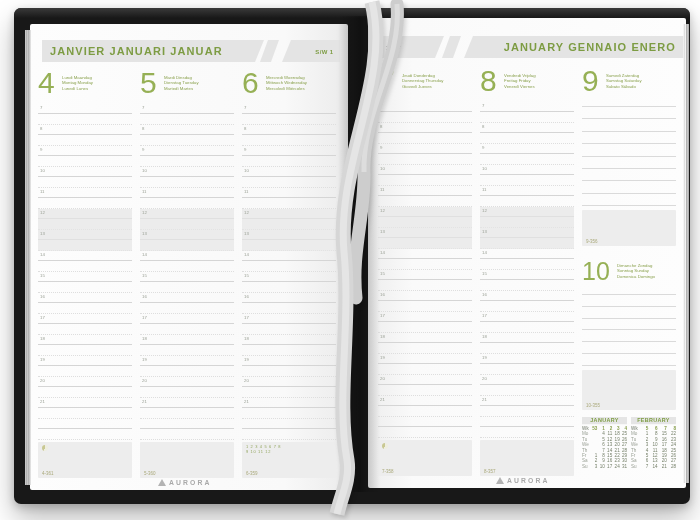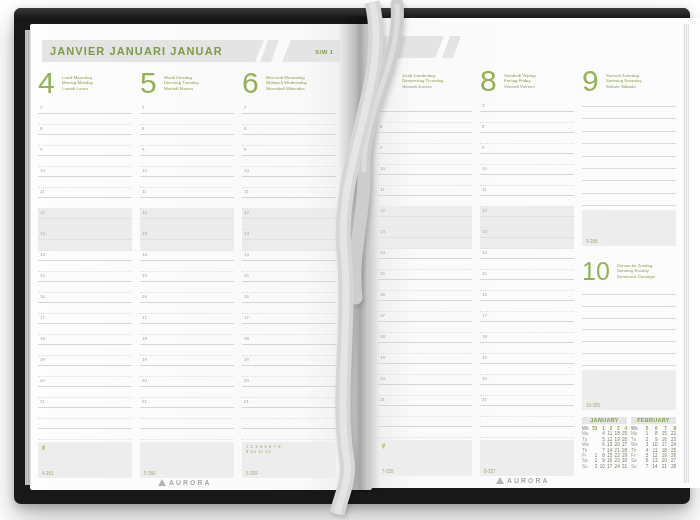--- a/index.html
+++ b/index.html
@@ -3,21 +3,21 @@
 <meta charset="utf-8">
 <style>
   html,body{margin:0;padding:0;background:#ffffff;font-family:"Liberation Sans",sans-serif;}
   #scene{position:relative;width:700px;height:520px;background:#ffffff;overflow:hidden;}
   
   .cover{position:absolute;left:14px;top:8px;width:676px;height:496px;background:#181818;border-radius:7px;
          box-shadow:0 14px 28px rgba(0,0,0,.28), 0 3px 8px rgba(0,0,0,.2);}
   .cover-sheen{position:absolute;left:14px;top:8px;width:676px;height:10px;border-radius:7px 7px 0 0;
          background:linear-gradient(180deg,#3a3a3a,#181818);}
   
-  .page{position:absolute;background:#fbfbfb;border-radius:2px;padding-left:24px;}
+  .page{position:absolute;background:#fbfbfb;border-radius:2px;}
   .page.left{left:30px;top:24px;width:318px;height:466px;
       background:linear-gradient(90deg,#fdfdfd 0%,#f9f9f9 80%,#eeeeee 96%,#e2e2e2 100%);}
   .page.right{left:368px;top:18px;width:318px;height:470px;
       background:linear-gradient(90deg,#e2e2e2 0%,#f1f1f1 4%,#fafafa 14%,#fdfdfd 100%);}
   .page-edge{position:absolute;background:repeating-linear-gradient(90deg,#f2f2f2 0 1px,#d8d8d8 1px 2px);opacity:.8;}
   .edge-l{left:25px;top:30px;width:6px;height:455px;}
   .edge-r{left:683px;top:24px;width:6px;height:459px;}
   .gutter{position:absolute;left:338px;top:16px;width:42px;height:476px;
       background:linear-gradient(90deg,rgba(0,0,0,0) 0%,rgba(0,0,0,.20) 40%,rgba(0,0,0,.30) 52%,rgba(0,0,0,.12) 70%,rgba(0,0,0,0) 100%);}
   
@@ -275,20 +275,23 @@
       <span class="logo-text">AURORA</span>
     </div>
   </div>
 
   <div class="page right">
 
     <div class="band cut-right" style="left:10px;top:18px;width:58px;padding-left:8px;">
       <span class="year-label">2027</span>
     </div>
     <div class="stripe" style="left:78px;top:18px;"></div>
+    <div class="band cut-left" style="left:96px;top:18px;width:212px;justify-content:flex-end;padding-right:8px;">
+      <span class="month-title">JANUARY  GENNAIO  ENERO</span>
+    </div>
 
     <div class="day-head" style="left:10px;top:46px;">
       <span class="day-num">7</span>
       <span class="day-names">
         <span>Jeudi  Donderdag</span>
         <span>Donnerstag  Thursday</span>
         <span>Giovedì  Jueves</span>
       </span>
     </div>
     <div class="day-head" style="left:112px;top:46px;">

